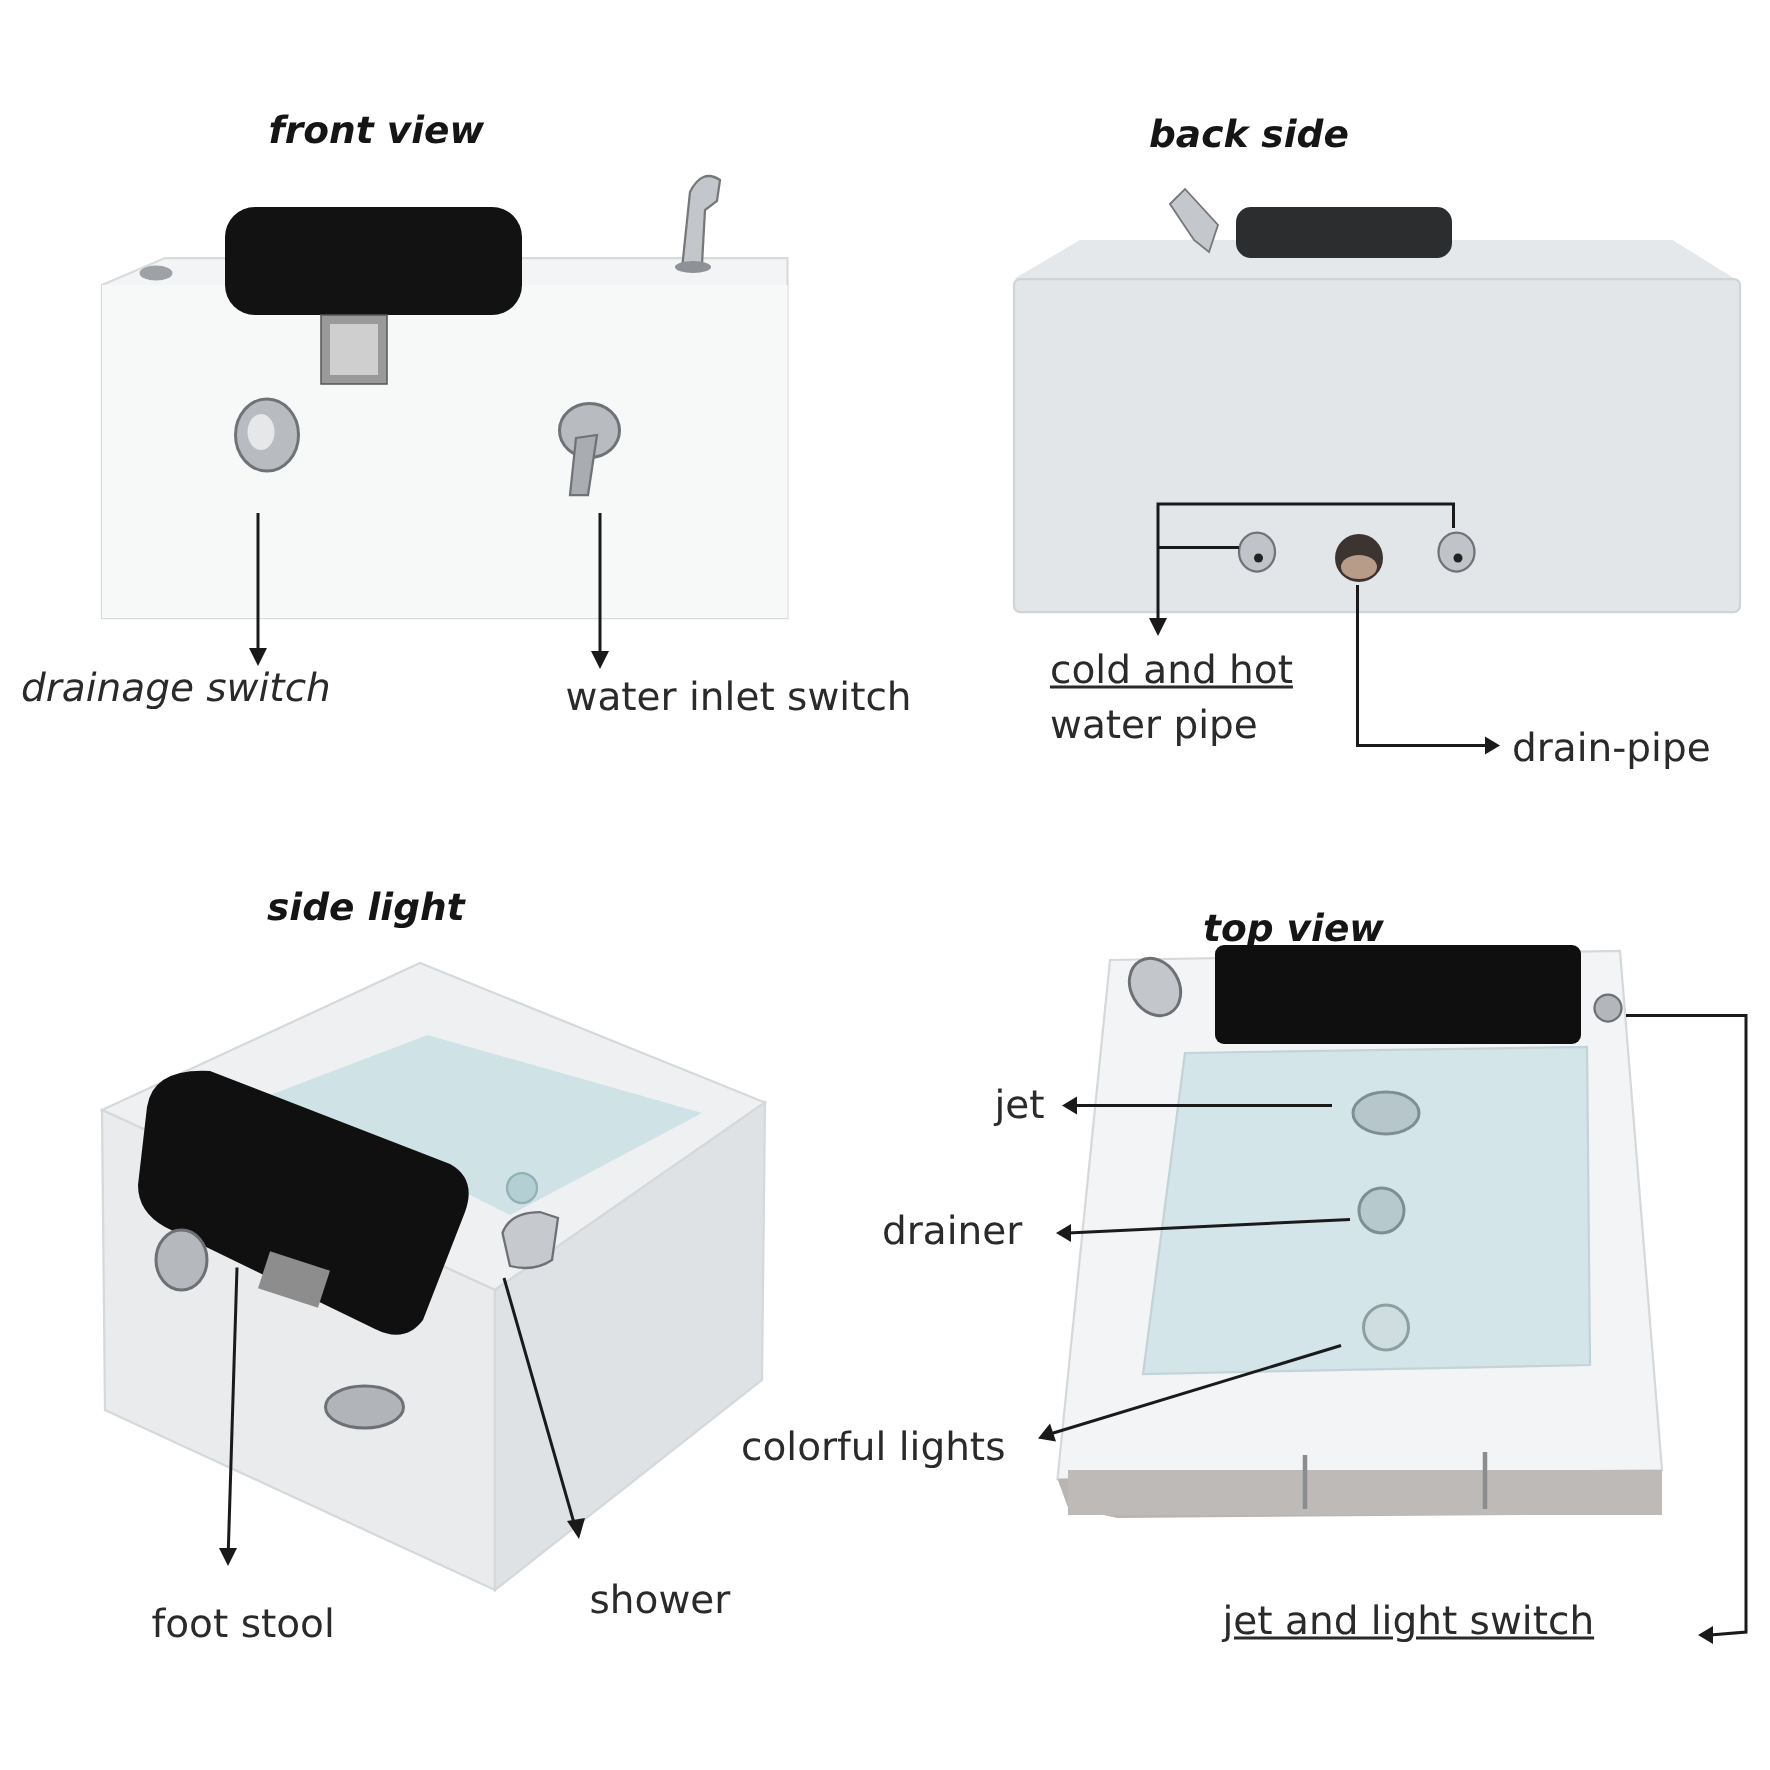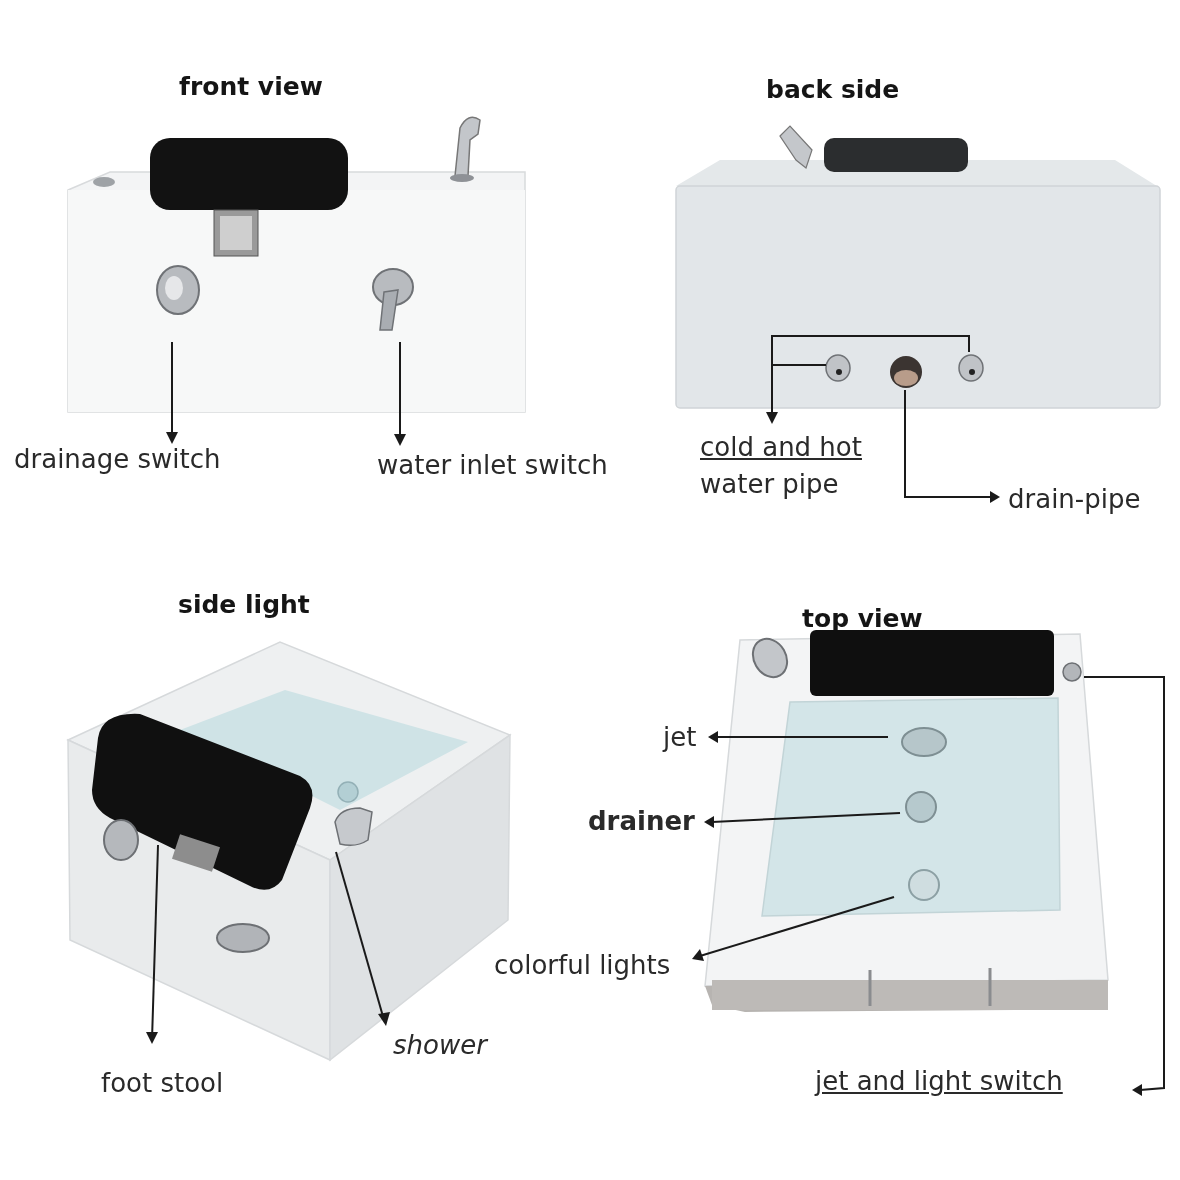--- a/index.html
+++ b/index.html
@@ -1,17 +1,17 @@
 <!DOCTYPE html>
 <html><head>
 <meta charset="utf-8">
 <style>
   html,body{margin:0;padding:0;background:#ffffff;}
   body{width:1180px;height:1180px;position:relative;overflow:hidden;font-family:"DejaVu Sans","Liberation Sans",sans-serif;color:#222;}
-  .title{position:absolute;font-weight:bold;font-size:25px;color:#151515;white-space:nowrap;}
+  .title{position:absolute;font-weight:bold;font-size:25px;color:#151515;white-space:nowrap;font-style:italic;}
   .label{position:absolute;font-size:26px;color:#2a2a2a;white-space:nowrap;line-height:38px;}
   svg.layer{position:absolute;left:0;top:0;width:1180px;height:1180px;}
   .panel{position:absolute;}
 </style>
 </head>
 <body>
 
 <div class="panel">
   <div class="title" style="left:179px;top:72px;">front view</div>
 </div>
@@ -34,21 +34,21 @@
   <ellipse cx="174" cy="288" rx="9" ry="12" fill="#e6e7e9"></ellipse>
 
   <ellipse cx="393" cy="287" rx="20" ry="18" fill="#b8bbbf" stroke="#6f7276" stroke-width="2"></ellipse>
   <path d="M384 292 L398 290 L392 330 L380 330 Z" fill="#a9adb2" stroke="#6f7276" stroke-width="1.5"></path>
 
   <line x1="172" y1="342" x2="172" y2="440" stroke="#1a1a1a" stroke-width="2"></line>
   <polygon points="166,432 178,432 172,444" fill="#1a1a1a"></polygon>
   <line x1="400" y1="342" x2="400" y2="442" stroke="#1a1a1a" stroke-width="2"></line>
   <polygon points="394,434 406,434 400,446" fill="#1a1a1a"></polygon>
 </svg>
-<div class="label" style="left:14px;top:440px;">drainage switch</div>
+<div class="label" style="left:14px;top:440px;font-style:italic;">drainage switch</div>
 <div class="label" style="left:377px;top:446px;">water inlet switch</div>
 
 <div class="panel">
   <div class="title" style="left:766px;top:75px;">back side</div>
 </div>
 <svg class="layer" viewBox="0 0 1180 1180">
 
   <polygon points="676,186 720,160 1115,160 1160,188" fill="#e4e8ea"></polygon>
 
   <rect x="676" y="186" width="484" height="222" rx="4" fill="#e2e6e9" stroke="#d0d4d7" stroke-width="1.5"></rect>
@@ -95,21 +95,21 @@
   <ellipse cx="243" cy="938" rx="26" ry="14" fill="#b1b4b8" stroke="#6d7074" stroke-width="2"></ellipse>
 
   <path d="M335 822 Q340 808 360 808 L372 812 L368 840 Q356 848 340 844 Z" fill="#c6c9cd" stroke="#6d7074" stroke-width="1.5"></path>
 
   <line x1="158" y1="845" x2="152" y2="1040" stroke="#1a1a1a" stroke-width="2"></line>
   <polygon points="146,1032 158,1032 152,1044" fill="#1a1a1a"></polygon>
   <line x1="336" y1="852" x2="384" y2="1020" stroke="#1a1a1a" stroke-width="2"></line>
   <polygon points="378,1014 390,1012 386,1026" fill="#1a1a1a"></polygon>
 </svg>
 <div class="label" style="left:101px;top:1044px;margin-top:20px;">foot stool</div>
-<div class="label" style="left:393px;top:1026px;font-style:italic;">shower</div>
+<div class="label" style="left:393px;top:1048px;">shower</div>
 
 <div class="panel">
   <div class="title" style="left:802px;top:580px;margin-top:24px;">top view</div>
 </div>
 <svg class="layer" viewBox="0 0 1180 1180">
 
   <polygon points="740,640 1080,634 1108,980 705,986" fill="#f3f4f5" stroke="#d6d9db" stroke-width="1.5"></polygon>
 
   <polygon points="705,986 1108,980 1106,1006 1015,1010 745,1012 712,1005" fill="#b7b4b1"></polygon>
   <rect x="712" y="980" width="396" height="30" fill="#bdbab7"></rect>
@@ -133,15 +133,15 @@
   <line x1="888" y1="737" x2="716" y2="737" stroke="#1a1a1a" stroke-width="2"></line>
   <polygon points="718,731 708,737 718,743" fill="#1a1a1a"></polygon>
   <line x1="900" y1="813" x2="712" y2="822" stroke="#1a1a1a" stroke-width="2"></line>
   <polygon points="714,816 704,822 714,828" fill="#1a1a1a"></polygon>
   <line x1="894" y1="897" x2="700" y2="956" stroke="#1a1a1a" stroke-width="2"></line>
   <polygon points="700,949 692,959 704,961" fill="#1a1a1a"></polygon>
   <polyline points="1084,677 1164,677 1164,1088 1140,1090" fill="none" stroke="#1a1a1a" stroke-width="2"></polyline>
   <polygon points="1142,1084 1132,1090 1142,1096" fill="#1a1a1a"></polygon>
 </svg>
 <div class="label" style="left:663px;top:718px;">jet</div>
-<div class="label" style="left:588px;top:802px;font-weight:bold;">drainer</div>
+<div class="label" style="left:588px;top:802px;">drainer</div>
 <div class="label" style="left:494px;top:946px;">colorful lights</div>
 <div class="label" style="left:815px;top:1062px;text-decoration:underline;">jet and light switch</div>
 
 </body></html>

